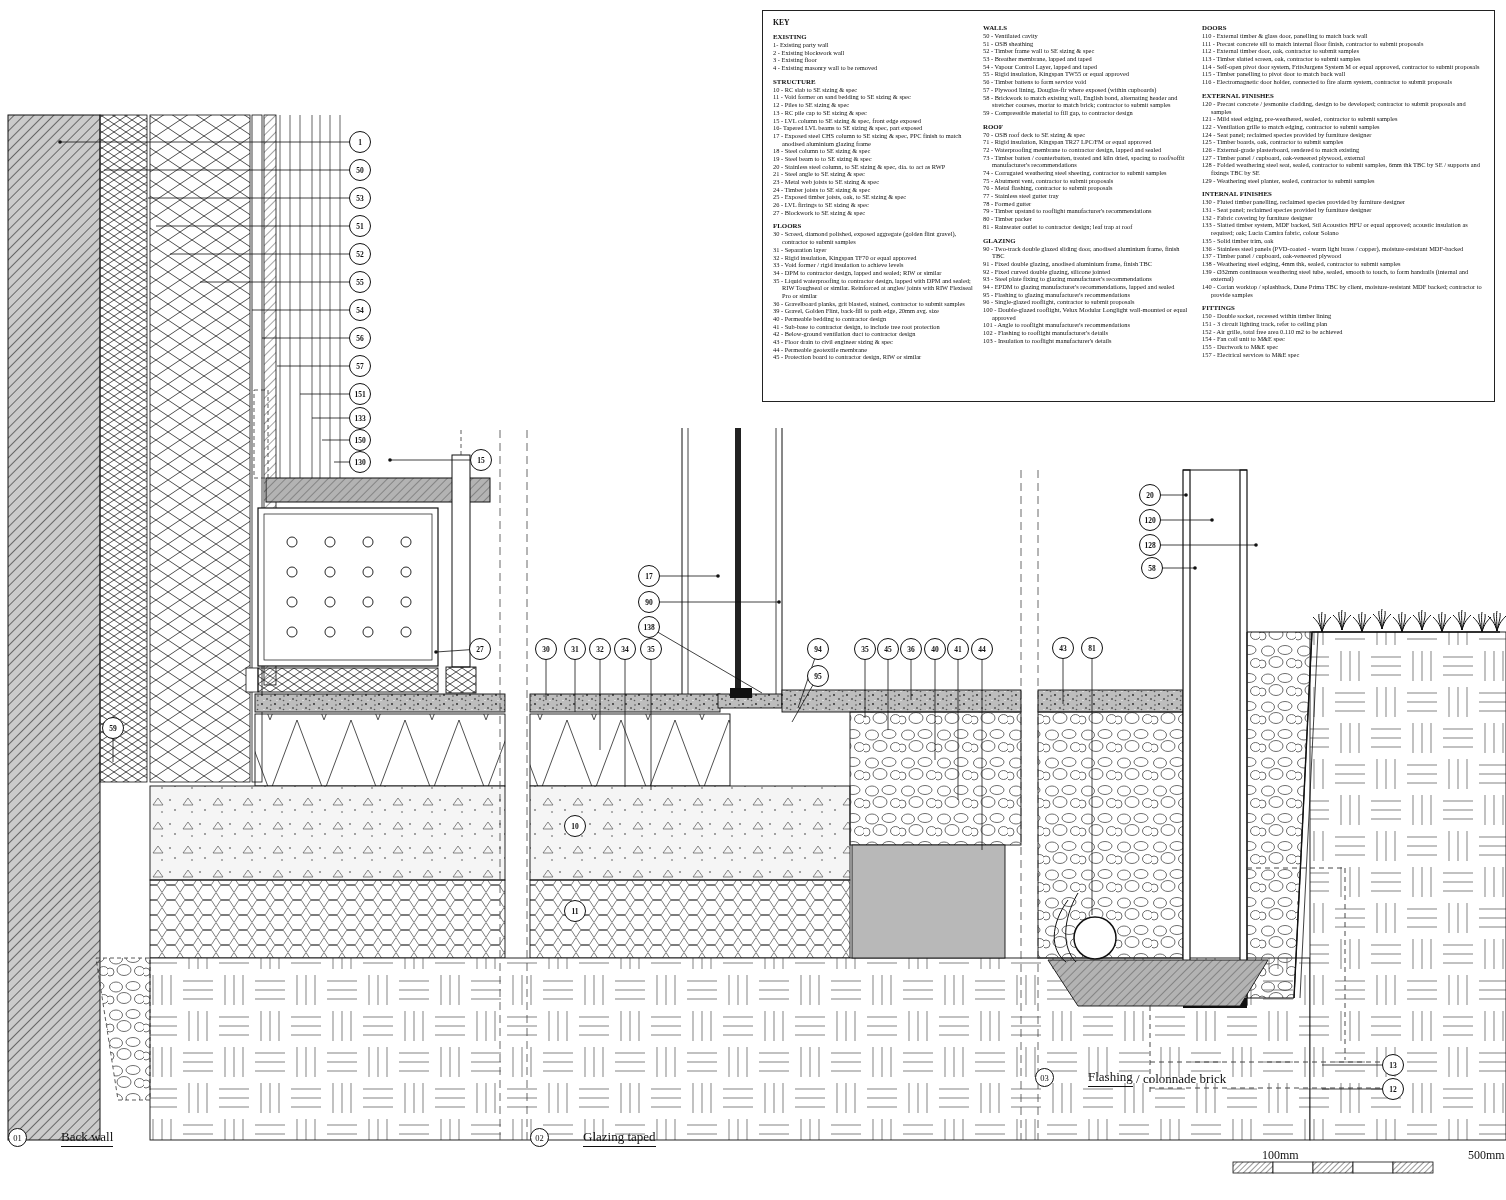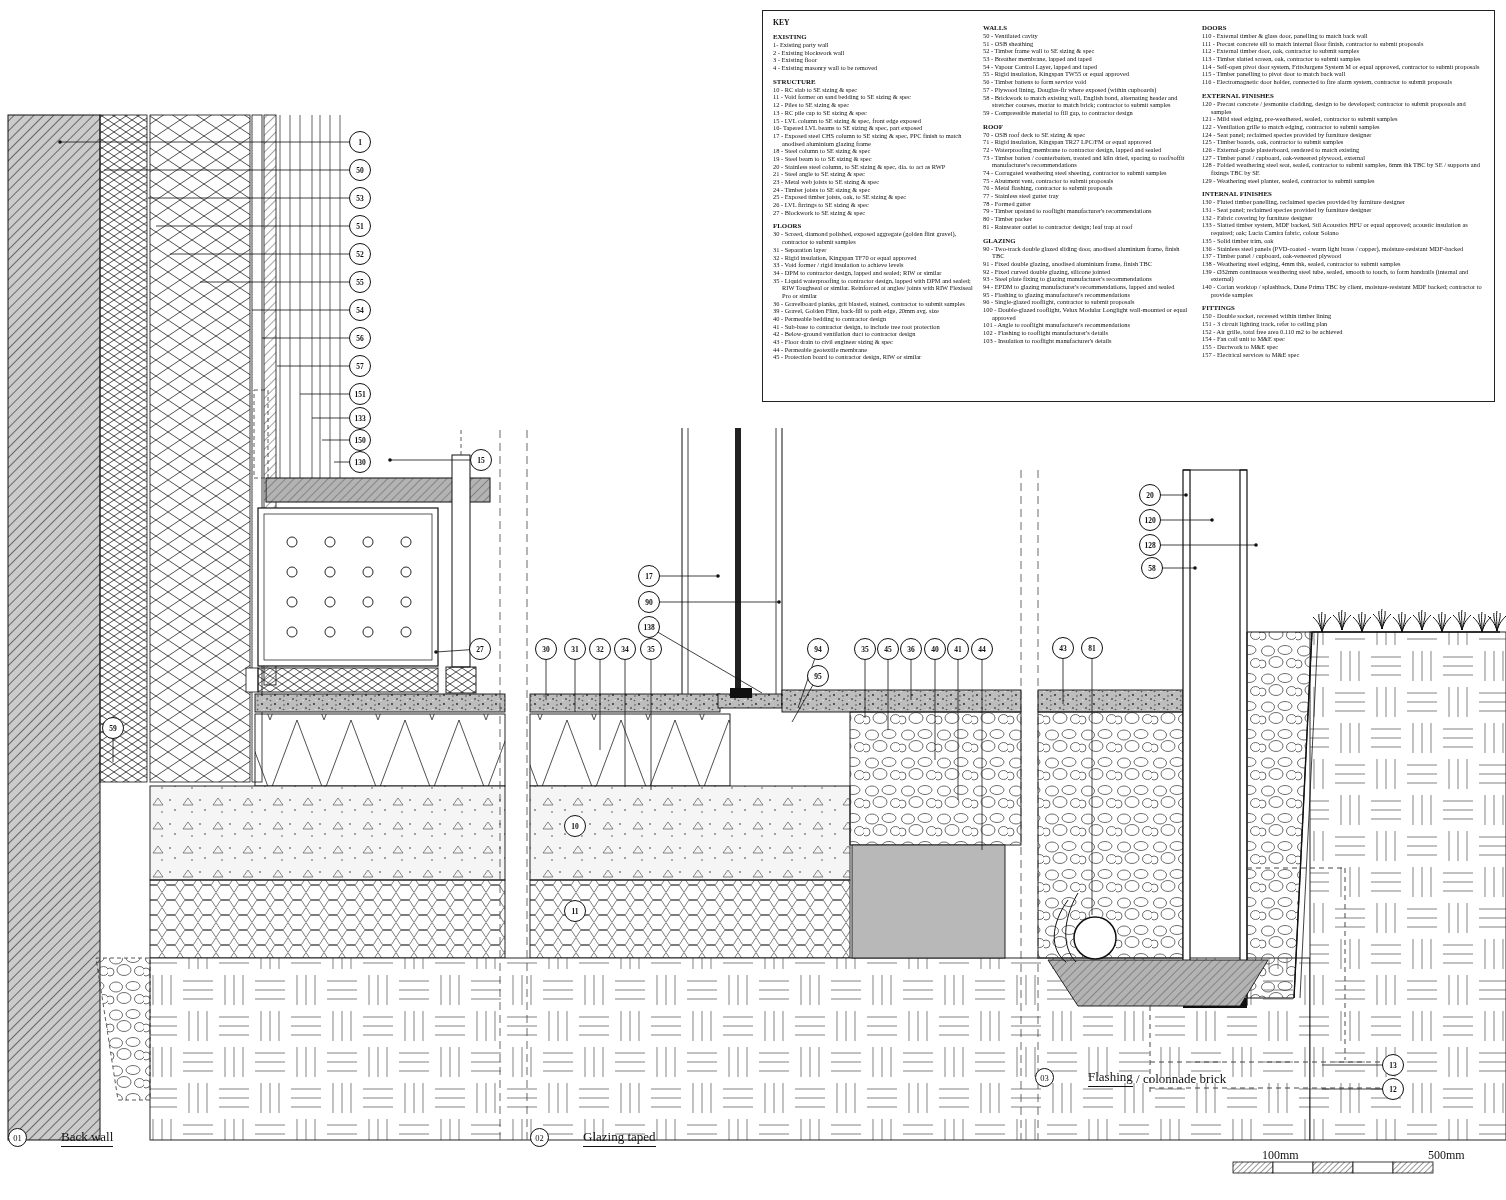--- a/index.html
+++ b/index.html
@@ -503,13 +503,13 @@
   <span class="tt u">Glazing taped</span>
   <span class="tt"></span>
 </div>
 <div class="dtitle" style="left:1035px;top:1068px">
   <span class="numc">03</span>
   <span class="tt u">Flashing</span>
   <span class="tt"> / colonnade brick</span>
 </div>
 
 <div class="slabel" style="left:1262px;top:1148px">100mm</div>
-<div class="slabel" style="left:1428px;top:1148px">500mm</div>
+<div class="slabel" style="left:1468px;top:1148px">500mm</div>
 
 </body></html>

